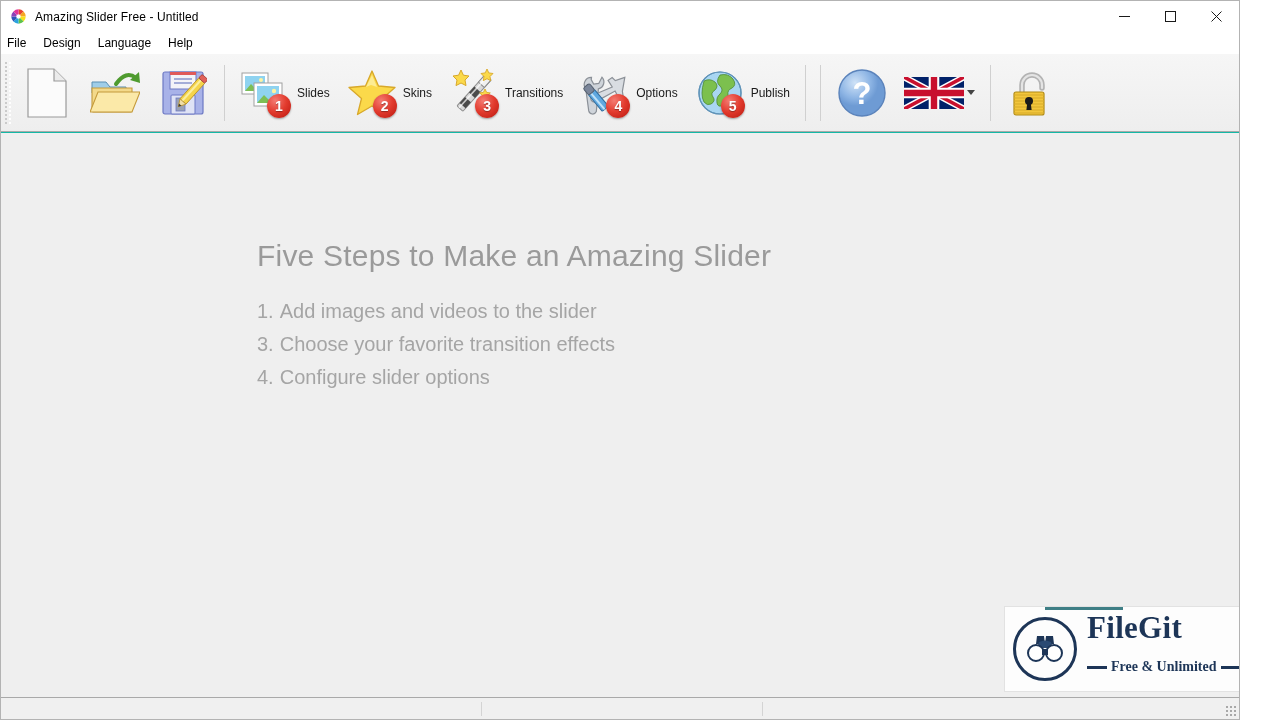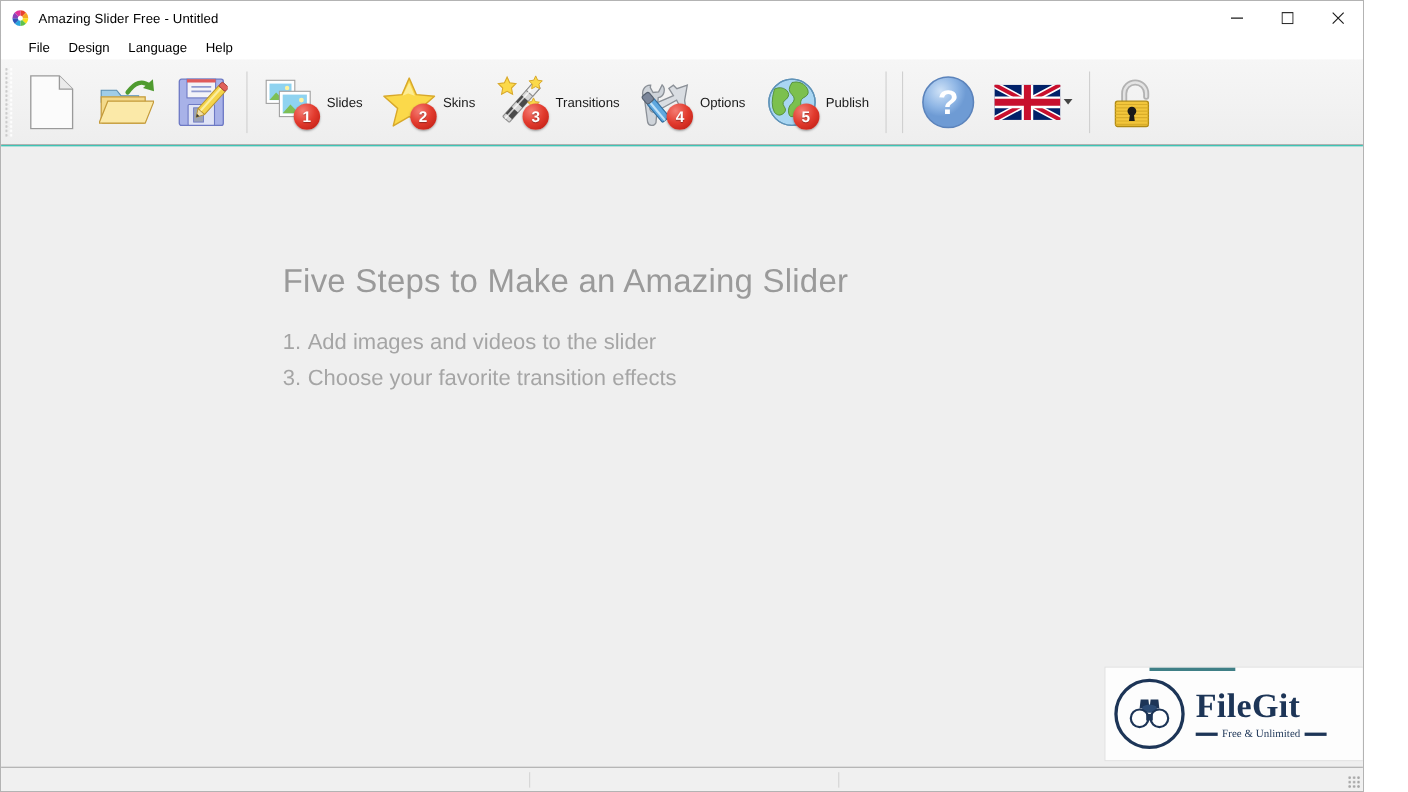--- a/index.html
+++ b/index.html
@@ -54,21 +54,21 @@
     border: none;
   }
   .win-btn svg { display: block; }
 
   
   .menubar {
     height: 22px;
     background: #ffffff;
     display: flex;
     align-items: center;
-    padding-left: 25px;
+    padding-left: 6px;
     flex: 0 0 auto;
   }
   .menu-item {
     font-size: 12px;
     color: #000000;
     padding: 2px 8px 2px 0px;
     margin-right: 9px;
     white-space: nowrap;
     cursor: default;
   }
@@ -218,24 +218,25 @@
     letter-spacing: 0.3px;
     font-weight: bold;
   }
   .wm-sub {
     display: flex; align-items: center;
     margin-top: 5px;
   }
   .wm-dash { height: 3px; width: 20px; background: #1d3557; }
   .wm-sub-text {
     font-family: "Liberation Serif", serif;
-    font-size: 10px;
+    font-size: 14px;
     color: #1d3557;
-    margin: 0 4px;
+    margin: 11px 4px;
     white-space: nowrap;
+    font-weight: bold;
   }
 
   
   .statusbar {
     height: 22px;
     flex: 0 0 auto;
     background: #f0f0f0;
     border-top: 1px solid #a9a9a9;
     display: flex;
     align-items: center;
@@ -514,20 +515,23 @@
 
     <div class="steps-wrap">
       <h1 class="steps-title">Five Steps to Make an Amazing Slider</h1>
       <ul class="steps-list">
         <li>
           <span class="step-num">1.</span><span>Add images and videos to the slider</span>
         </li>
         <li>
           <span class="step-num">3.</span><span>Choose your favorite transition effects</span>
         </li>
+        <li>
+          <span class="step-num">4.</span><span>Configure slider options</span>
+        </li>
       </ul>
     </div>
 
     <div class="watermark">
       <div class="wm-top-accent"></div>
       <div class="wm-circle">
         <svg width="40" height="30" viewBox="0 0 40 30">
           <path d="M12 2 h7 l1 8 h-9 z" fill="#1d3557"></path>
           <path d="M21 2 h7 l1 8 h-9 z" fill="#1d3557"></path>
           <path d="M14 8 q6 -3 12 0 l2 6 h-16 z" fill="#2b4a73"></path>

